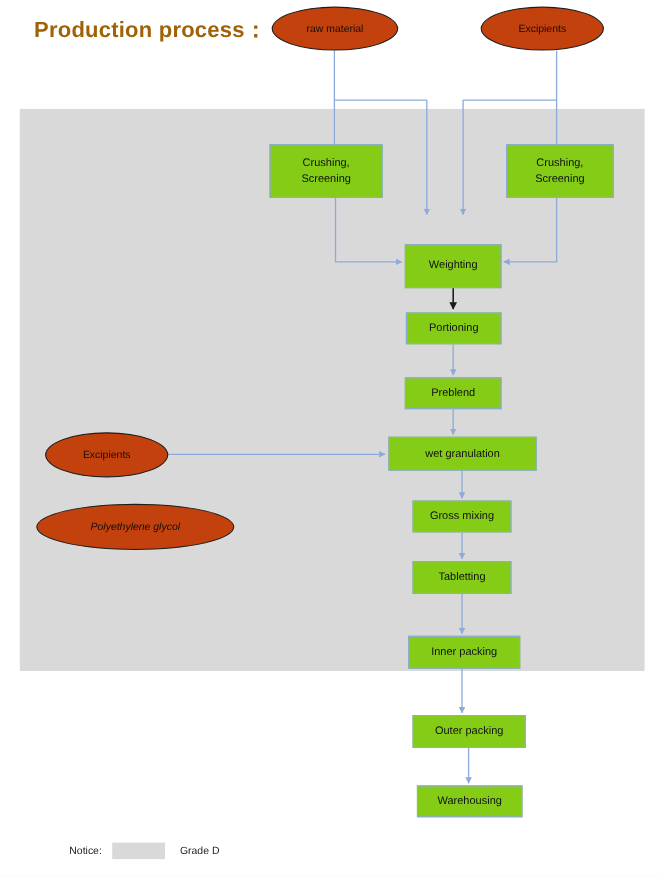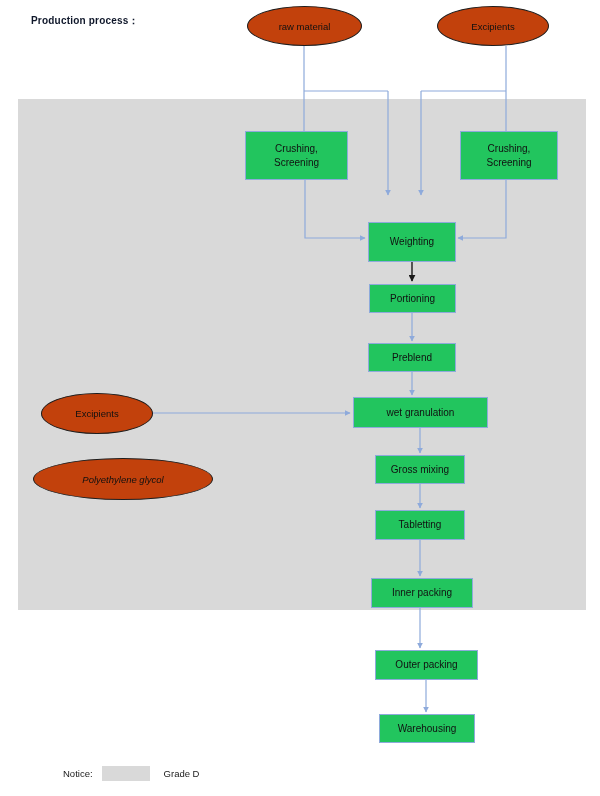--- a/index.html
+++ b/index.html
@@ -17,24 +17,24 @@
     height: 796px;
     background: #ffffff;
     overflow: hidden;
   }
 
   
   #title {
     position: absolute;
     left: 31px;
     top: 14px;
-    font-size: 10px;
+    font-size: 20px;
     font-weight: bold;
     letter-spacing: 0.2px;
-    color: #0f172a;
+    color: #a16207;
     white-space: nowrap;
   }
 
   
   #grade-panel {
     position: absolute;
     left: 18px;
     top: 99px;
     width: 568px;
     height: 511px;
@@ -48,21 +48,21 @@
     top: 0;
     width: 600px;
     height: 796px;
     pointer-events: none;
   }
 
   
   .node {
     position: absolute;
     box-sizing: border-box;
-    background: #22c55e;
+    background: #84cc16;
     border: 1px solid #8eaadb;
     display: flex;
     align-items: center;
     justify-content: center;
     text-align: center;
     font-size: 10px;
     color: #111111;
     line-height: 1.35;
     white-space: pre-line;
   }

